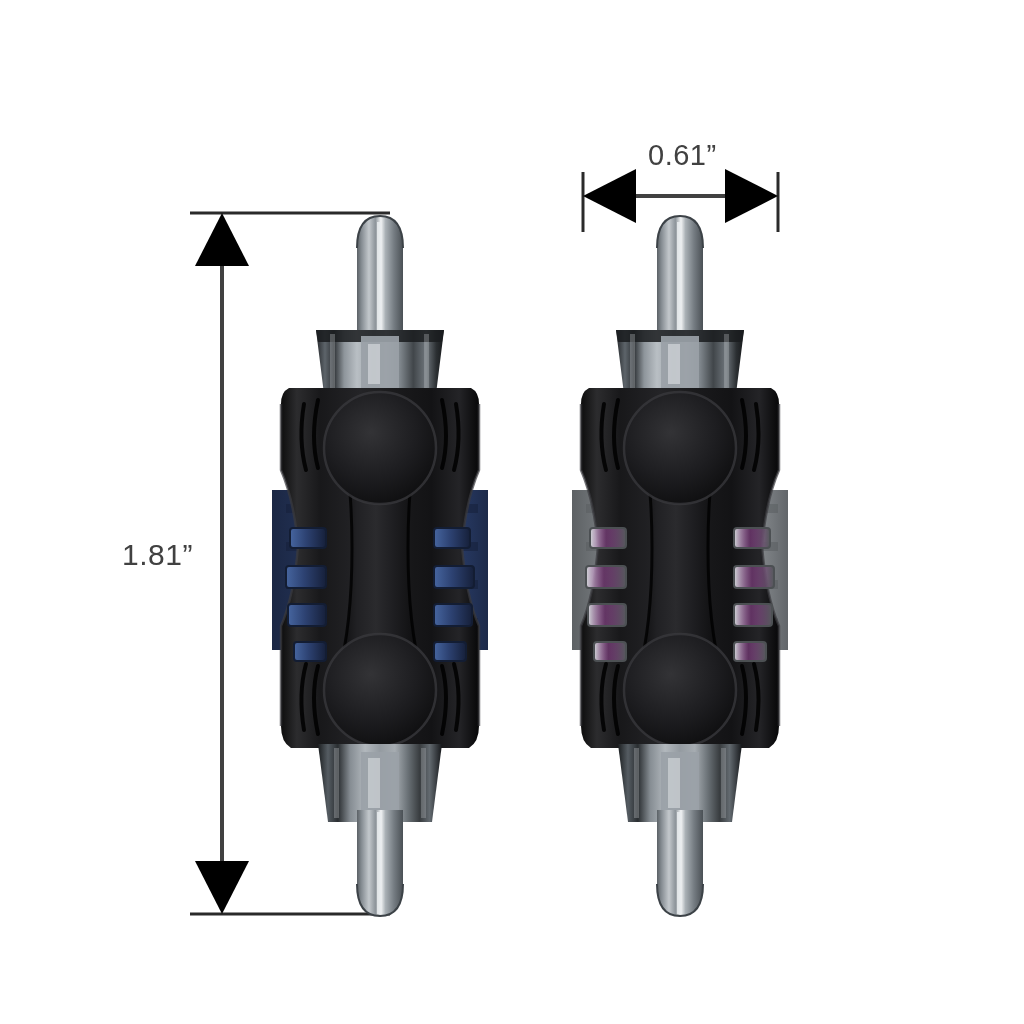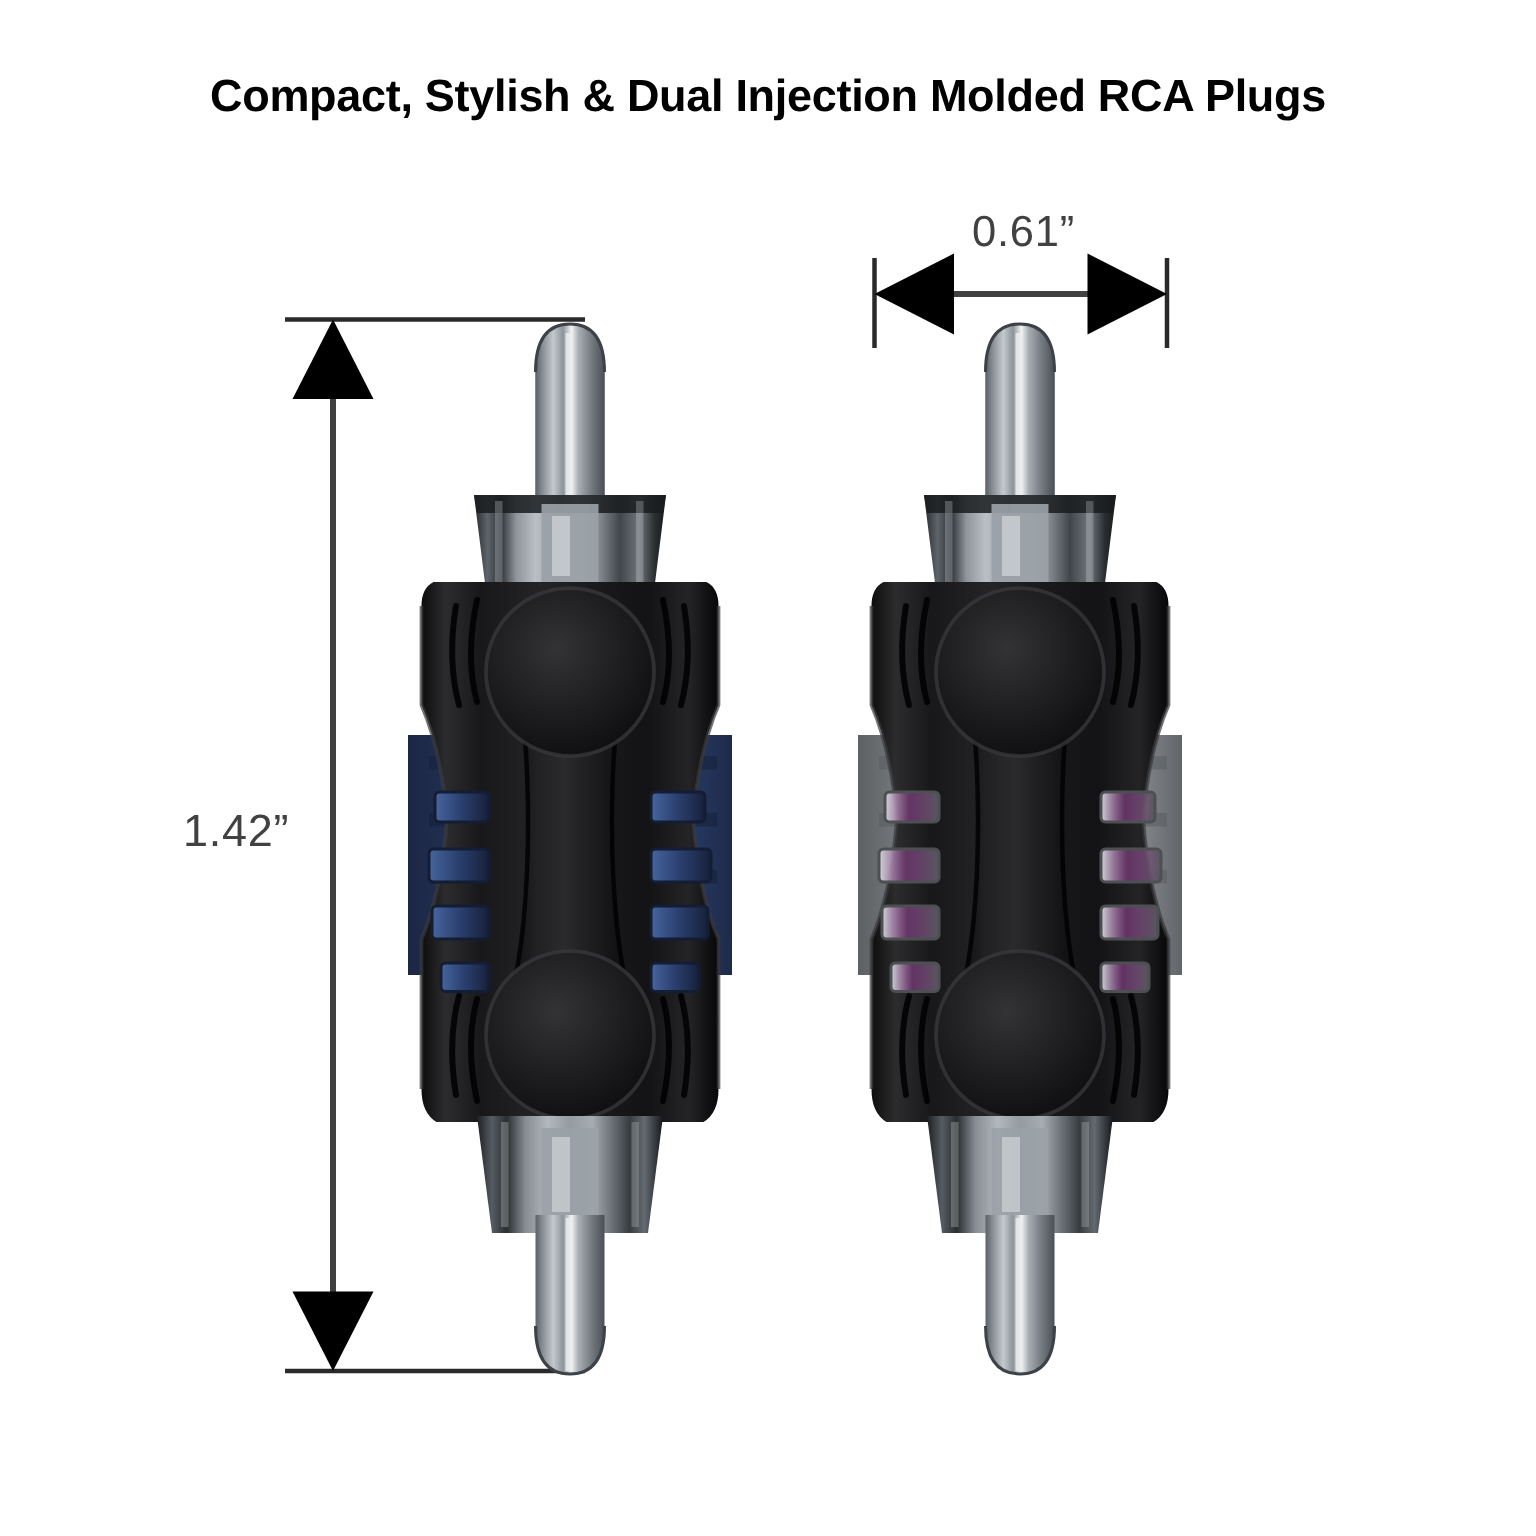--- a/index.html
+++ b/index.html
@@ -59,21 +59,20 @@
     width: 1024px;
     height: 1024px;
     overflow: visible;
   }
 </style>
 </head>
 <body>
 
 <div id="stage">
 
-  <div id="title">Compact, Stylish &amp; Dual Injection Molded RCA Plugs</div>
 
   <svg class="art" viewBox="0 0 1024 1024">
     <defs>
 
       <linearGradient id="pinGrad" x1="0" y1="0" x2="1" y2="0">
         <stop offset="0.00" stop-color="#5b6166"></stop>
         <stop offset="0.10" stop-color="#868d93"></stop>
         <stop offset="0.26" stop-color="#c3c8cc"></stop>
         <stop offset="0.40" stop-color="#8d949a"></stop>
         <stop offset="0.52" stop-color="#f2f4f5"></stop>
@@ -407,17 +406,17 @@
       </g>
 
       <g>
         <path d="M657,810 L703,810 L703,884 q0,32 -23,32 q-23,0 -23,-32 Z" fill="url(#pinGrad)"></path>
         <rect x="677" y="812" width="4" height="102" fill="#e9ecee" opacity="0.85"></rect>
         <path d="M657,884 q0,32 23,32 q23,0 23,-32" fill="none" stroke="#3c4247" stroke-width="2"></path>
       </g>
     </g>
   </svg>
 
-  <div id="dim-height-label">1.42”</div>
+  <div id="dim-height-label">1.81”</div>
 
   <div id="dim-width-label">0.61”</div>
 
 </div>
 
 </body></html>

